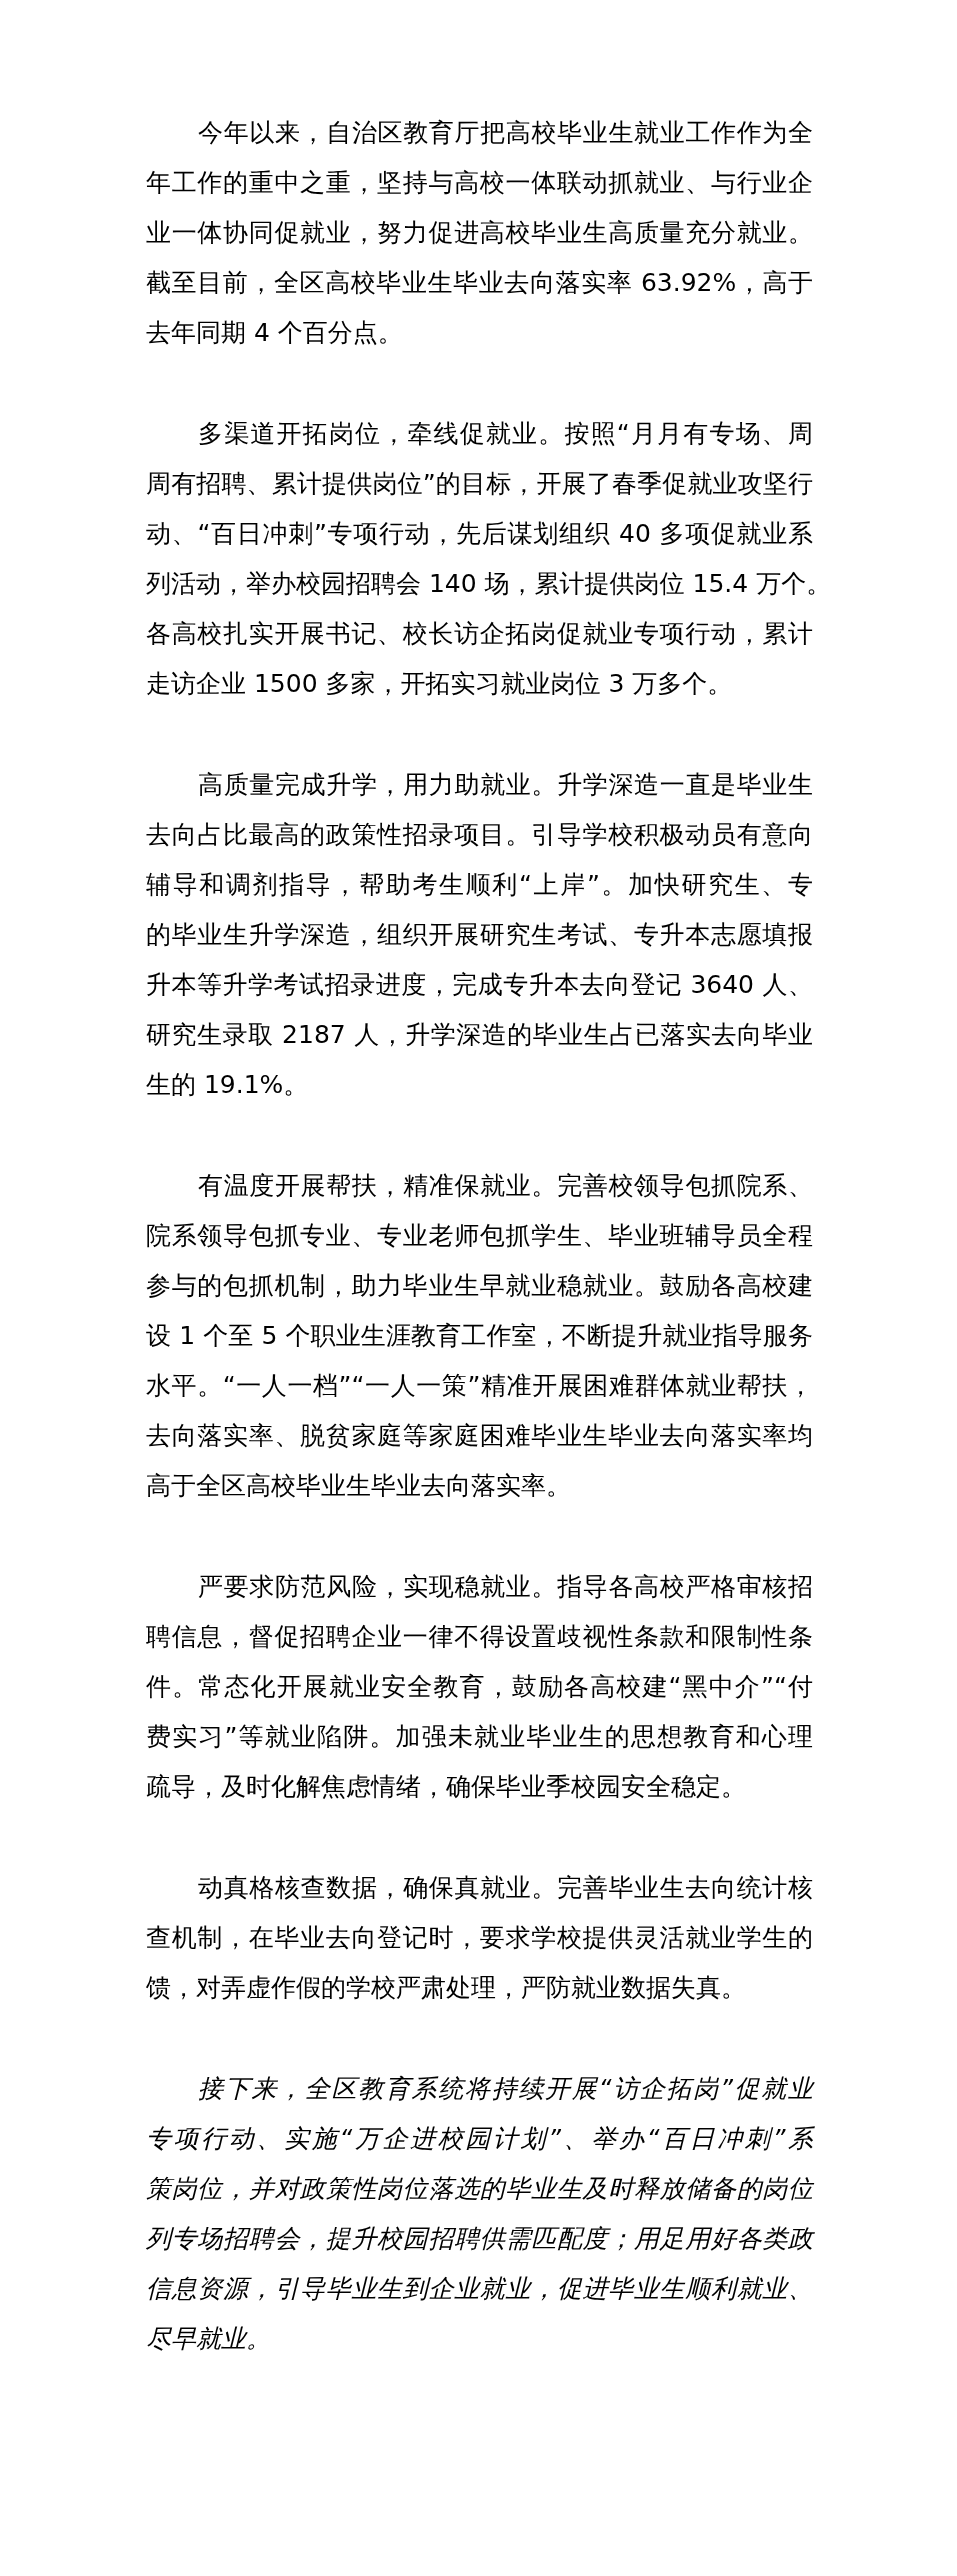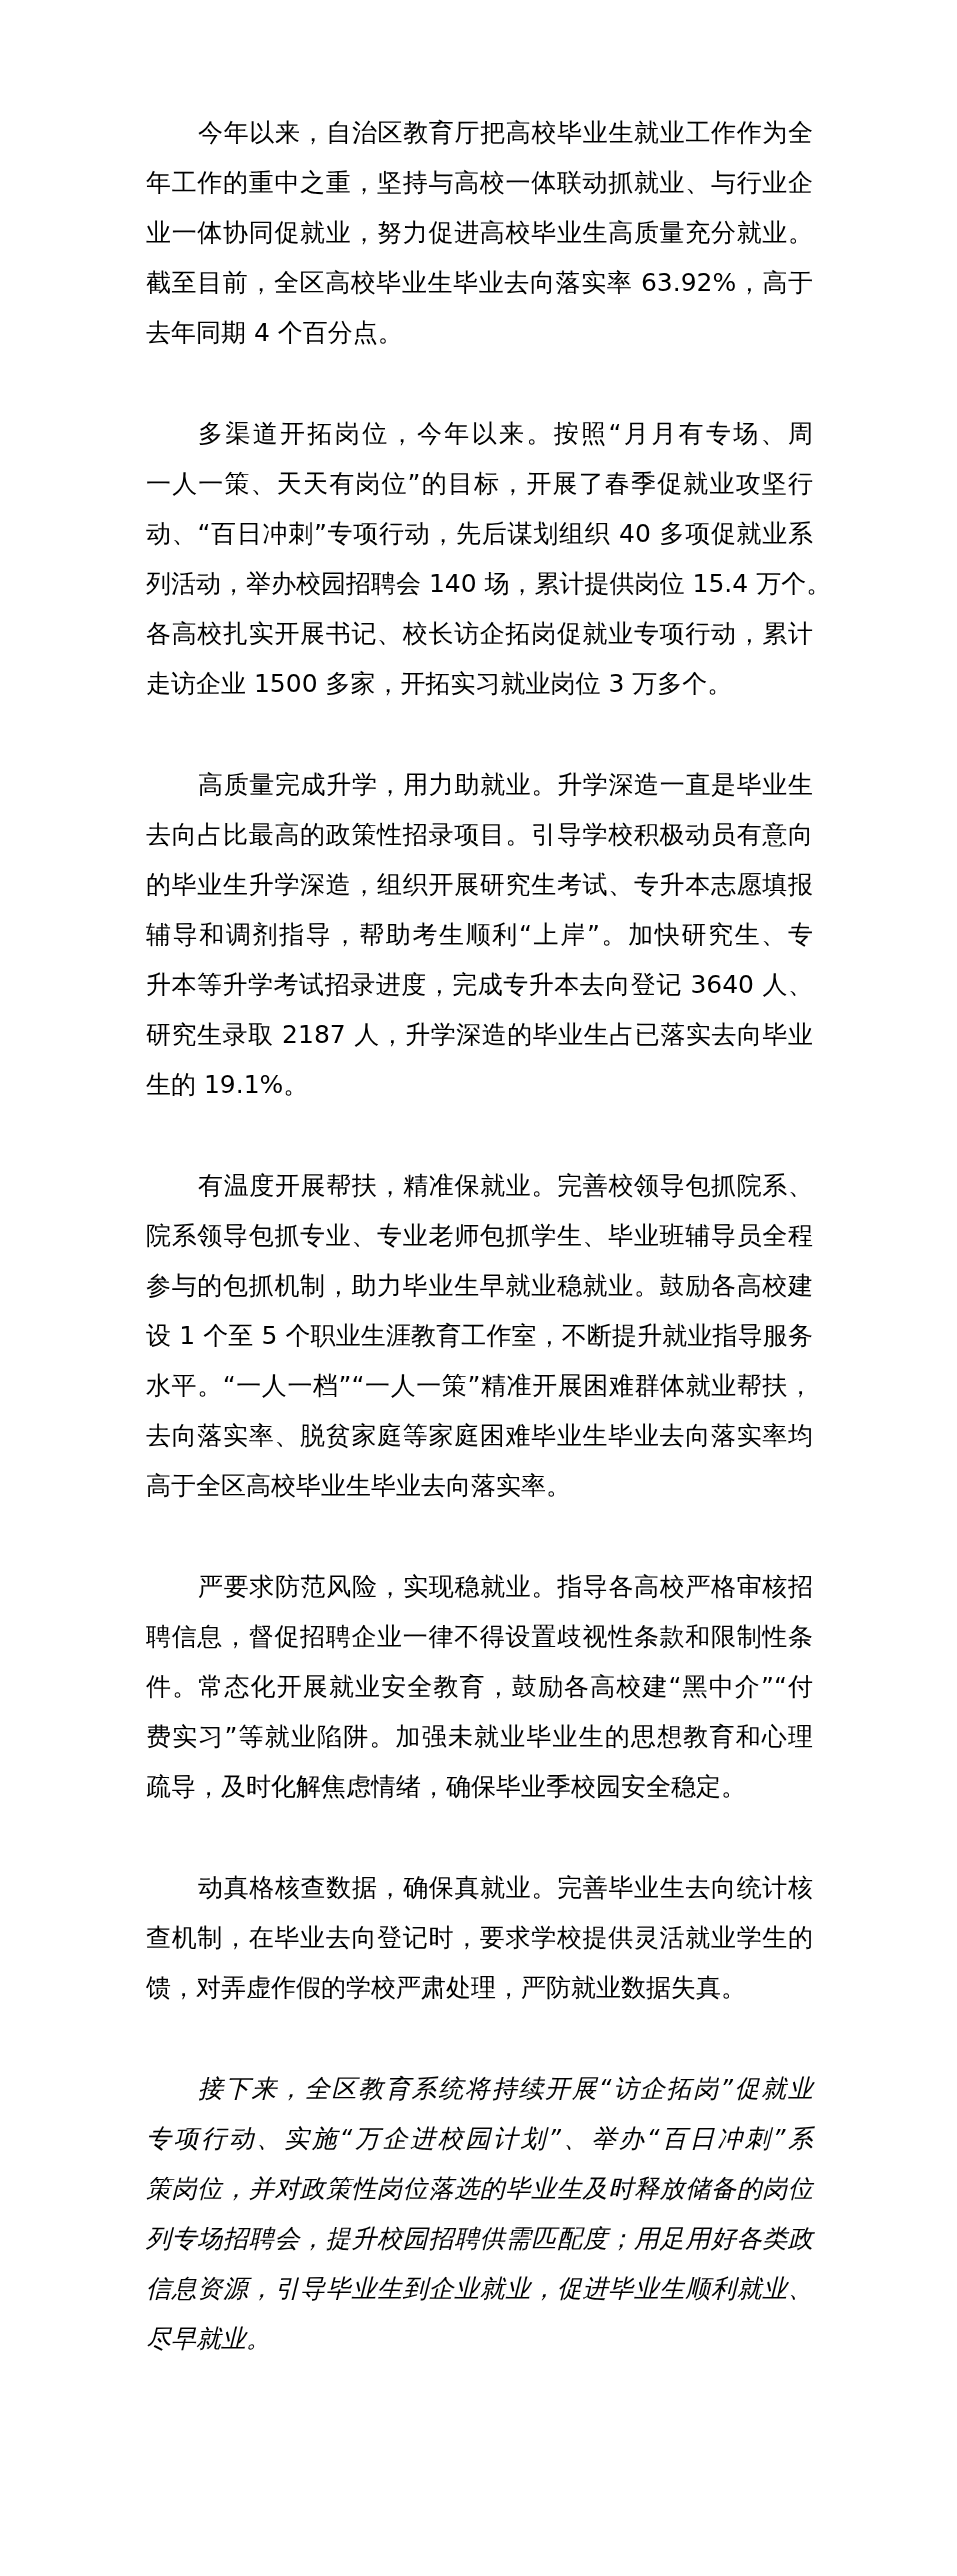--- a/index.html
+++ b/index.html
@@ -52,33 +52,33 @@
 
   <p class="para">
     <span class="line first">今年以来，自治区教育厅把高校毕业生就业工作作为全</span>
     <span class="line">年工作的重中之重，坚持与高校一体联动抓就业、与行业企</span>
     <span class="line">业一体协同促就业，努力促进高校毕业生高质量充分就业。</span>
     <span class="line">截至目前，全区高校毕业生毕业去向落实率 63.92%，高于</span>
     <span class="line last">去年同期 4 个百分点。</span>
   </p>
 
   <p class="para">
-    <span class="line first">多渠道开拓岗位，今年以来。按照“月月有专场、周</span>
-    <span class="line">一人一策、天天有岗位”的目标，开展了春季促就业攻坚行</span>
+    <span class="line first">多渠道开拓岗位，牵线促就业。按照“月月有专场、周</span>
+    <span class="line">周有招聘、累计提供岗位”的目标，开展了春季促就业攻坚行</span>
     <span class="line">动、“百日冲刺”专项行动，先后谋划组织 40 多项促就业系</span>
     <span class="line">列活动，举办校园招聘会 140 场，累计提供岗位 15.4 万个。</span>
     <span class="line">各高校扎实开展书记、校长访企拓岗促就业专项行动，累计</span>
     <span class="line last">走访企业 1500 多家，开拓实习就业岗位 3 万多个。</span>
   </p>
 
   <p class="para">
     <span class="line first">高质量完成升学，用力助就业。升学深造一直是毕业生</span>
     <span class="line">去向占比最高的政策性招录项目。引导学校积极动员有意向</span>
+    <span class="line">辅导和调剂指导，帮助考生顺利“上岸”。加快研究生、专</span>
     <span class="line">的毕业生升学深造，组织开展研究生考试、专升本志愿填报</span>
-    <span class="line">辅导和调剂指导，帮助考生顺利“上岸”。加快研究生、专</span>
     <span class="line">升本等升学考试招录进度，完成专升本去向登记 3640 人、</span>
     <span class="line">研究生录取 2187 人，升学深造的毕业生占已落实去向毕业</span>
     <span class="line last">生的 19.1%。</span>
   </p>
 
   <p class="para">
     <span class="line first">有温度开展帮扶，精准保就业。完善校领导包抓院系、</span>
     <span class="line">院系领导包抓专业、专业老师包抓学生、毕业班辅导员全程</span>
     <span class="line">参与的包抓机制，助力毕业生早就业稳就业。鼓励各高校建</span>
     <span class="line">设 1 个至 5 个职业生涯教育工作室，不断提升就业指导服务</span>

